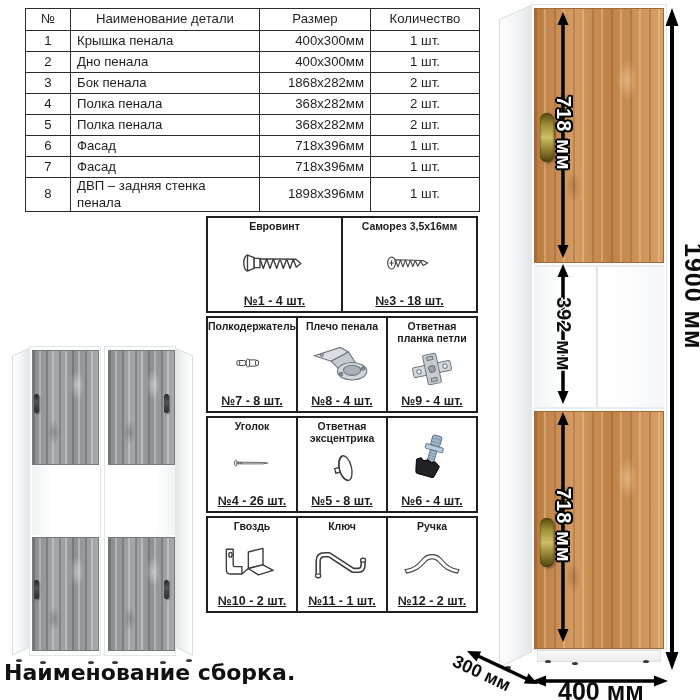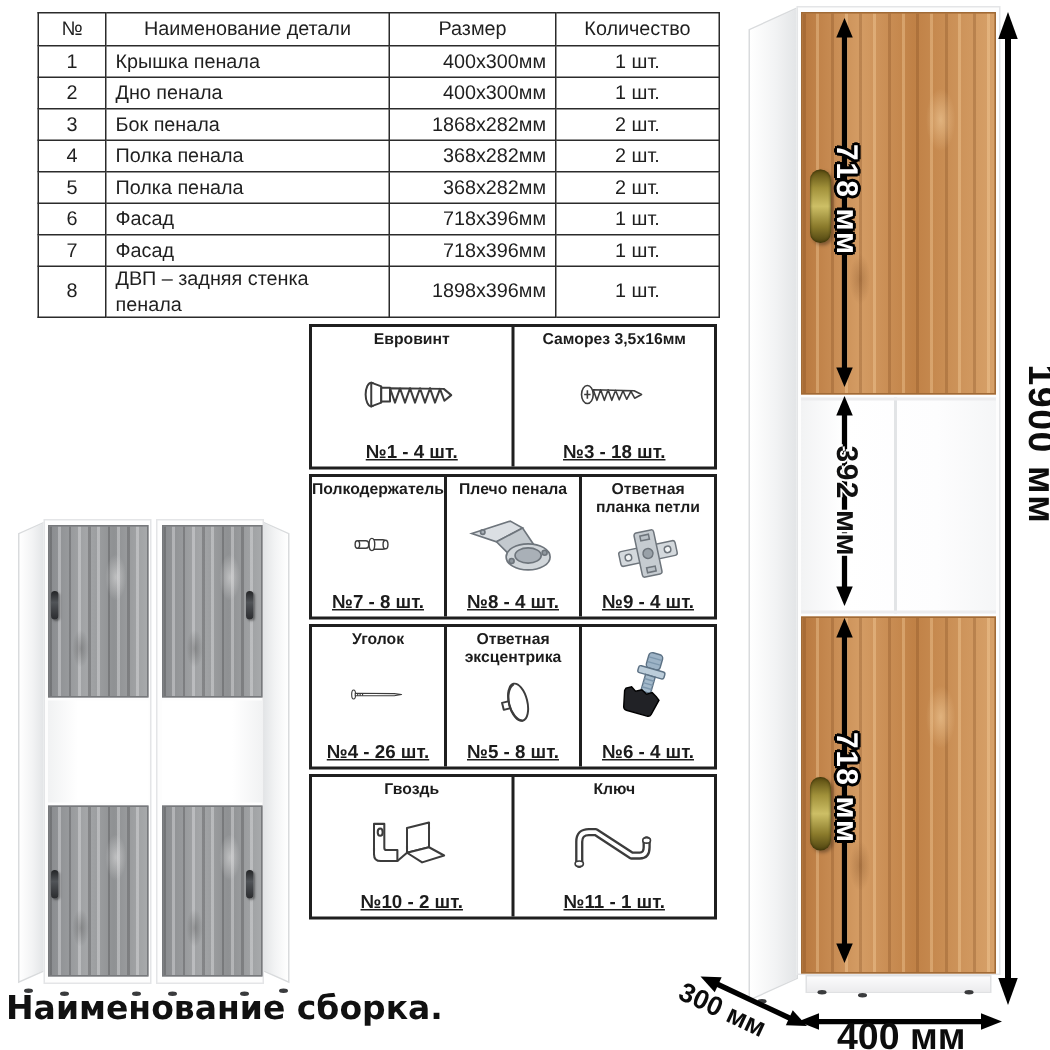--- a/index.html
+++ b/index.html
@@ -298,20 +298,29 @@
         <div class="hw-icon">
           <svg width="80" height="44" viewBox="0 0 84 48">
             <path d="M16 38 V22 q0 -7 7 -7 h5 L54 32 h6 q5 0 5 -6 v-5" fill="none" stroke="#3c3c3c" stroke-width="6" stroke-linecap="round" stroke-linejoin="round"></path>
             <path d="M16 38 V22 q0 -7 7 -7 h5 L54 32 h6 q5 0 5 -6 v-5" fill="none" stroke="#ffffff" stroke-width="2.6" stroke-linecap="round" stroke-linejoin="round"></path>
             <ellipse cx="16" cy="38" rx="3" ry="2" fill="#fff" stroke="#3c3c3c" stroke-width="1.2"></ellipse>
             <ellipse cx="65" cy="21" rx="2.8" ry="2" fill="#fff" stroke="#3c3c3c" stroke-width="1.2"></ellipse>
           </svg>
         </div>
         <div class="hw-count">№11 - 1 шт.</div>
       </div>
+      <div class="hw-cell">
+        <div class="hw-title">Ручка</div>
+        <div class="hw-icon">
+          <svg width="80" height="36" viewBox="0 0 84 48">
+            <path d="M6 33 C18 31 22 27 30 18 C36 11 48 11 54 18 C62 27 66 31 78 33 L76 37.5 C64 35.5 58 31 50 22 C46 17 38 17 34 22 C26 31 20 35.5 8 37.5 Z" fill="#fff" stroke="#3c3c3c" stroke-width="1.5" stroke-linejoin="round"></path>
+          </svg>
+        </div>
+        <div class="hw-count">№12 - 2 шт.</div>
+      </div>
     </div>
   </div>
 
   <div>
     <div class="cab-side" style="left:13px;top:356px;width:16px;height:298px;transform:skewY(-24deg);transform-origin:top left;"></div>
     <div class="cab-front" style="left:29px;top:346px;width:72px;height:310px;">
       <div class="wood-gray" style="position:absolute;left:2px;top:3px;width:67px;height:115px;"></div>
       <div style="position:absolute;left:2px;top:120px;width:67px;height:68px;background:linear-gradient(90deg,#f1f2f3,#ffffff 30%);"></div>
       <div class="wood-gray" style="position:absolute;left:2px;top:190px;width:67px;height:114px;"></div>
     </div>

